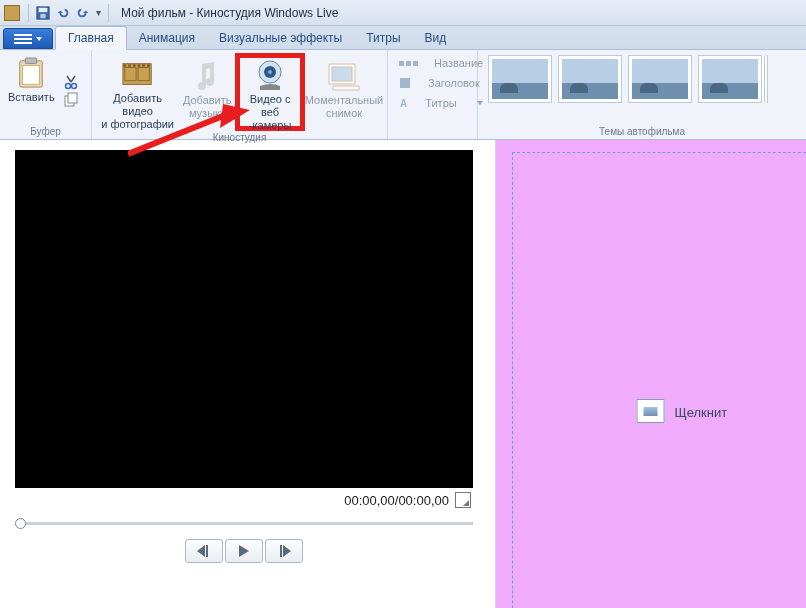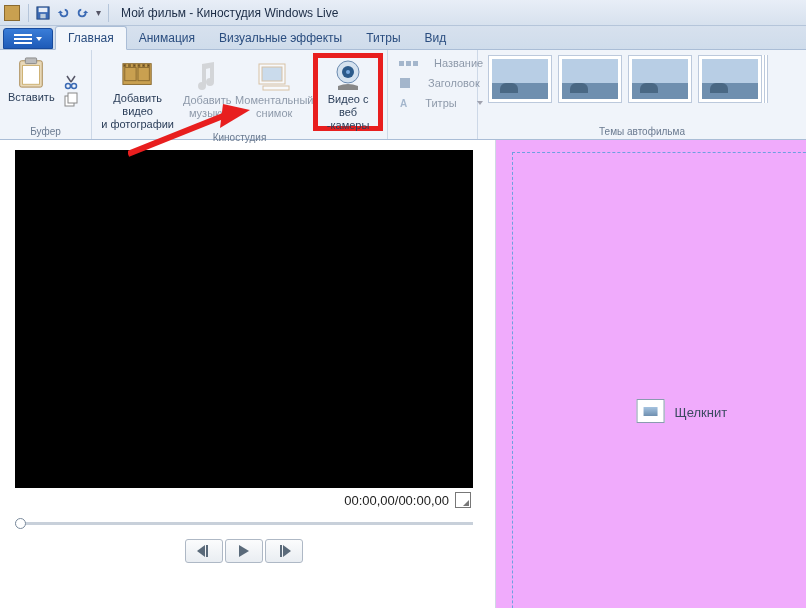--- a/index.html
+++ b/index.html
@@ -352,42 +352,42 @@
       <div class="big-btn disabled" style="width:56px">
         <div class="icon-slot">
           <svg class="note-icon" width="30" height="32" viewBox="0 0 30 32">
             <path d="M10 4 L22 2 L22 22 A4 4 0 1 1 18 18 L18 8 L14 9 L14 26 A4 4 0 1 1 10 22 Z"></path>
           </svg>
         </div>
         <span style="white-space:pre-line">Добавить
 музыку</span>
         <div class="dd-caret"></div>
       </div>
-      <div class="big-btn disabled" style="width:78px">
-        <div class="icon-slot">
-          <svg class="snap-icon" width="34" height="30" viewBox="0 0 34 30">
-            <rect x="2" y="3" width="26" height="20"></rect>
-            <rect class="pic" x="5" y="6" width="20" height="14"></rect>
-            <rect x="6" y="25" width="26" height="4" fill="#fff" stroke="#c09050"></rect>
-          </svg>
-        </div>
-        <span style="white-space:pre-line">Моментальный
-снимок</span>
-      </div>
       <div class="big-btn highlight-box" style="width:72px;height:78px">
         <div class="icon-slot">
           <svg class="webcam-icon" width="34" height="34" viewBox="0 0 34 34">
             <circle class="outer" cx="17" cy="14" r="11"></circle>
             <circle class="lens" cx="17" cy="14" r="6"></circle>
             <circle cx="17" cy="14" r="2" fill="#7aaae0"></circle>
             <path d="M7 28 Q17 24 27 28 L27 32 L7 32 Z" fill="#888"></path>
           </svg>
         </div>
         <span style="white-space:pre-line">Видео с веб
 -камеры</span>
+      </div>
+      <div class="big-btn disabled" style="width:78px">
+        <div class="icon-slot">
+          <svg class="snap-icon" width="34" height="30" viewBox="0 0 34 30">
+            <rect x="2" y="3" width="26" height="20"></rect>
+            <rect class="pic" x="5" y="6" width="20" height="14"></rect>
+            <rect x="6" y="25" width="26" height="4" fill="#fff" stroke="#c09050"></rect>
+          </svg>
+        </div>
+        <span style="white-space:pre-line">Моментальный
+снимок</span>
       </div>
     </div>
     <div class="group-label">Киностудия</div>
   </div>
 
   <div class="ribbon-group" style="width:90px; border-right:1px solid #cdd8e7">
     <div class="small-stack">
       <div class="small-btn disabled">
         <div class="mini-icon">
             <div class="mini-sq">

